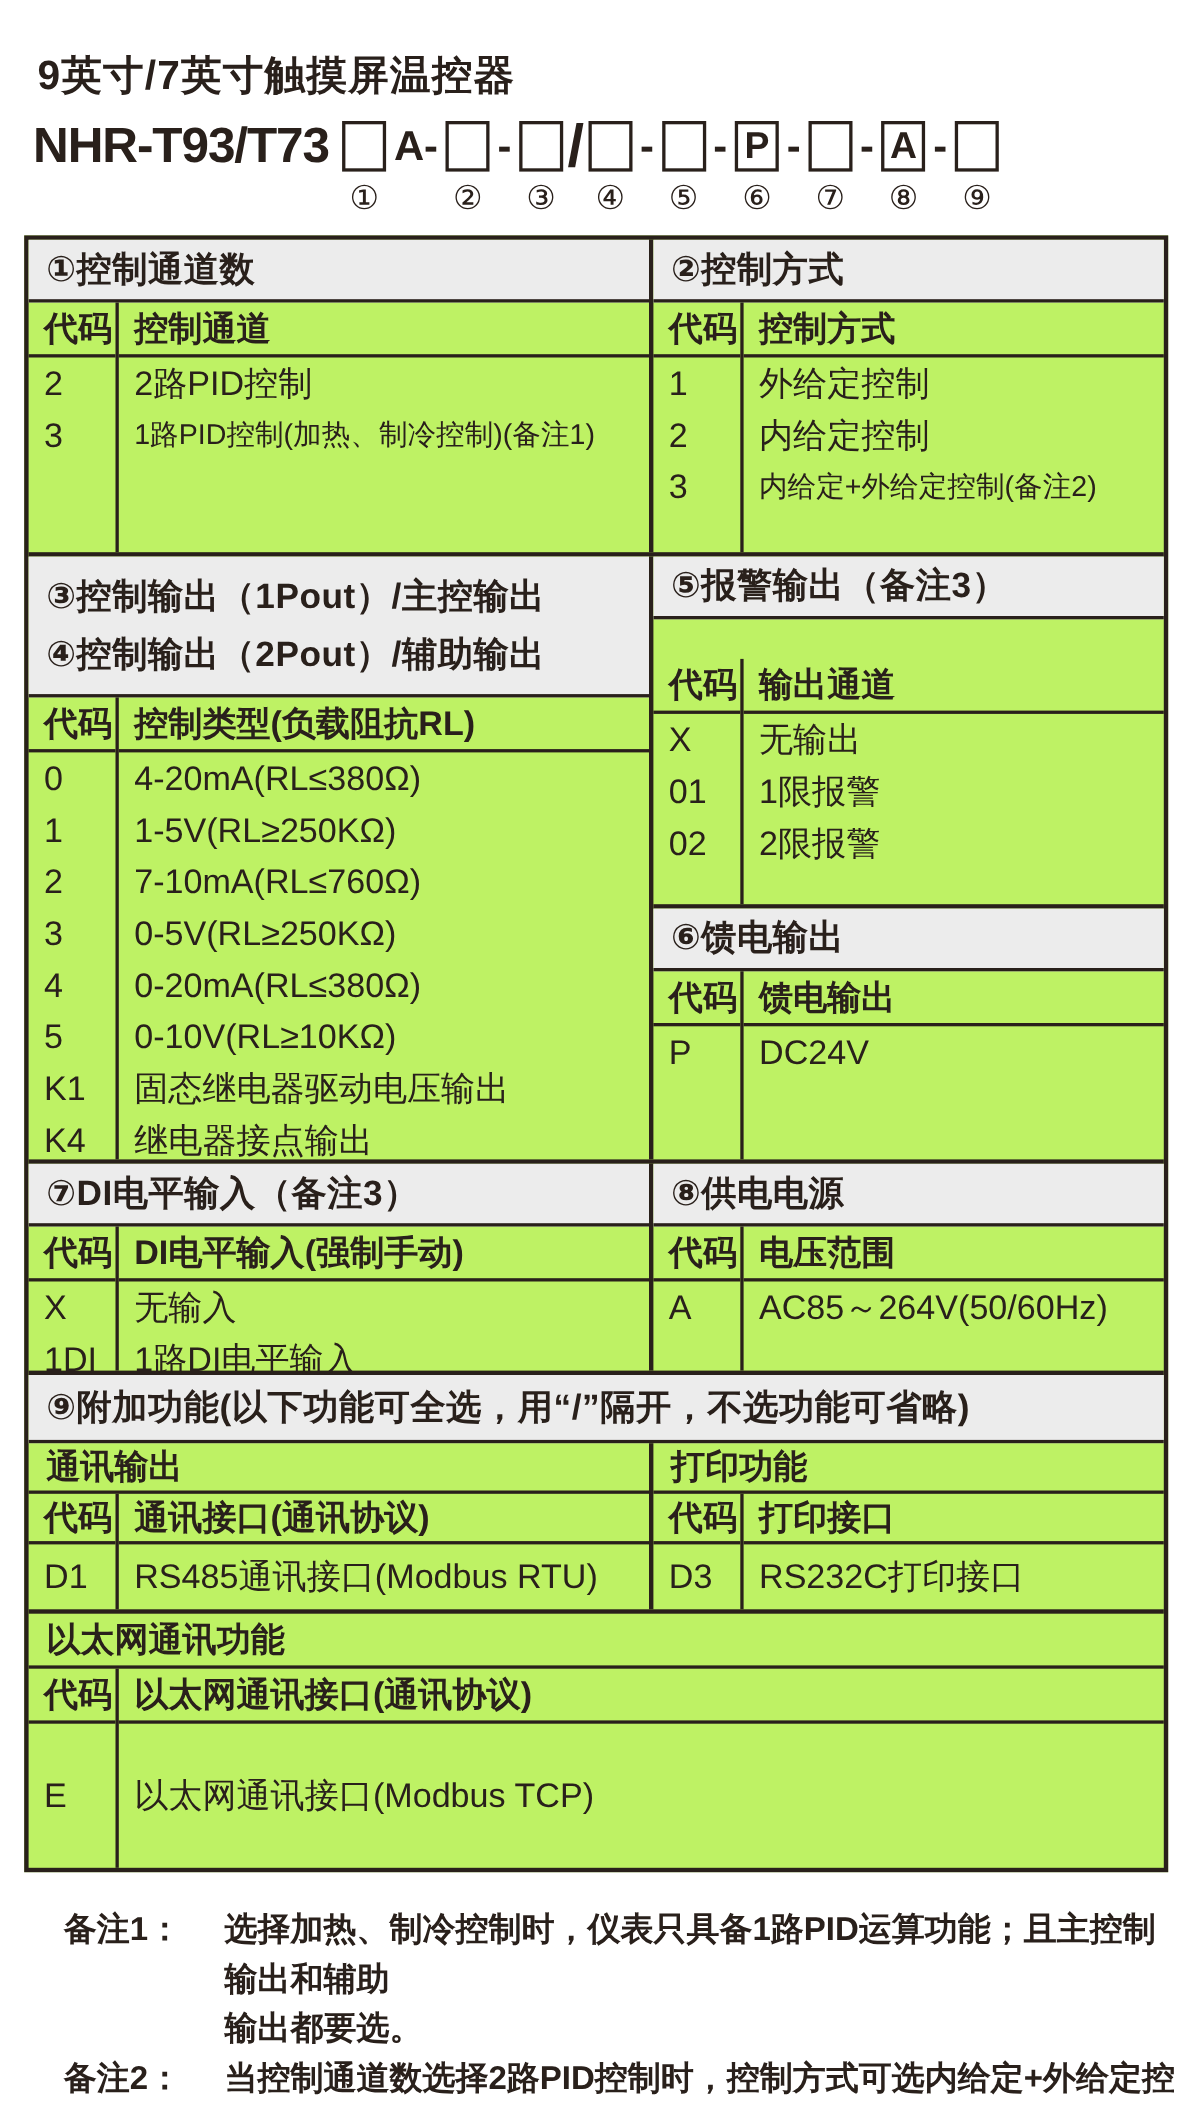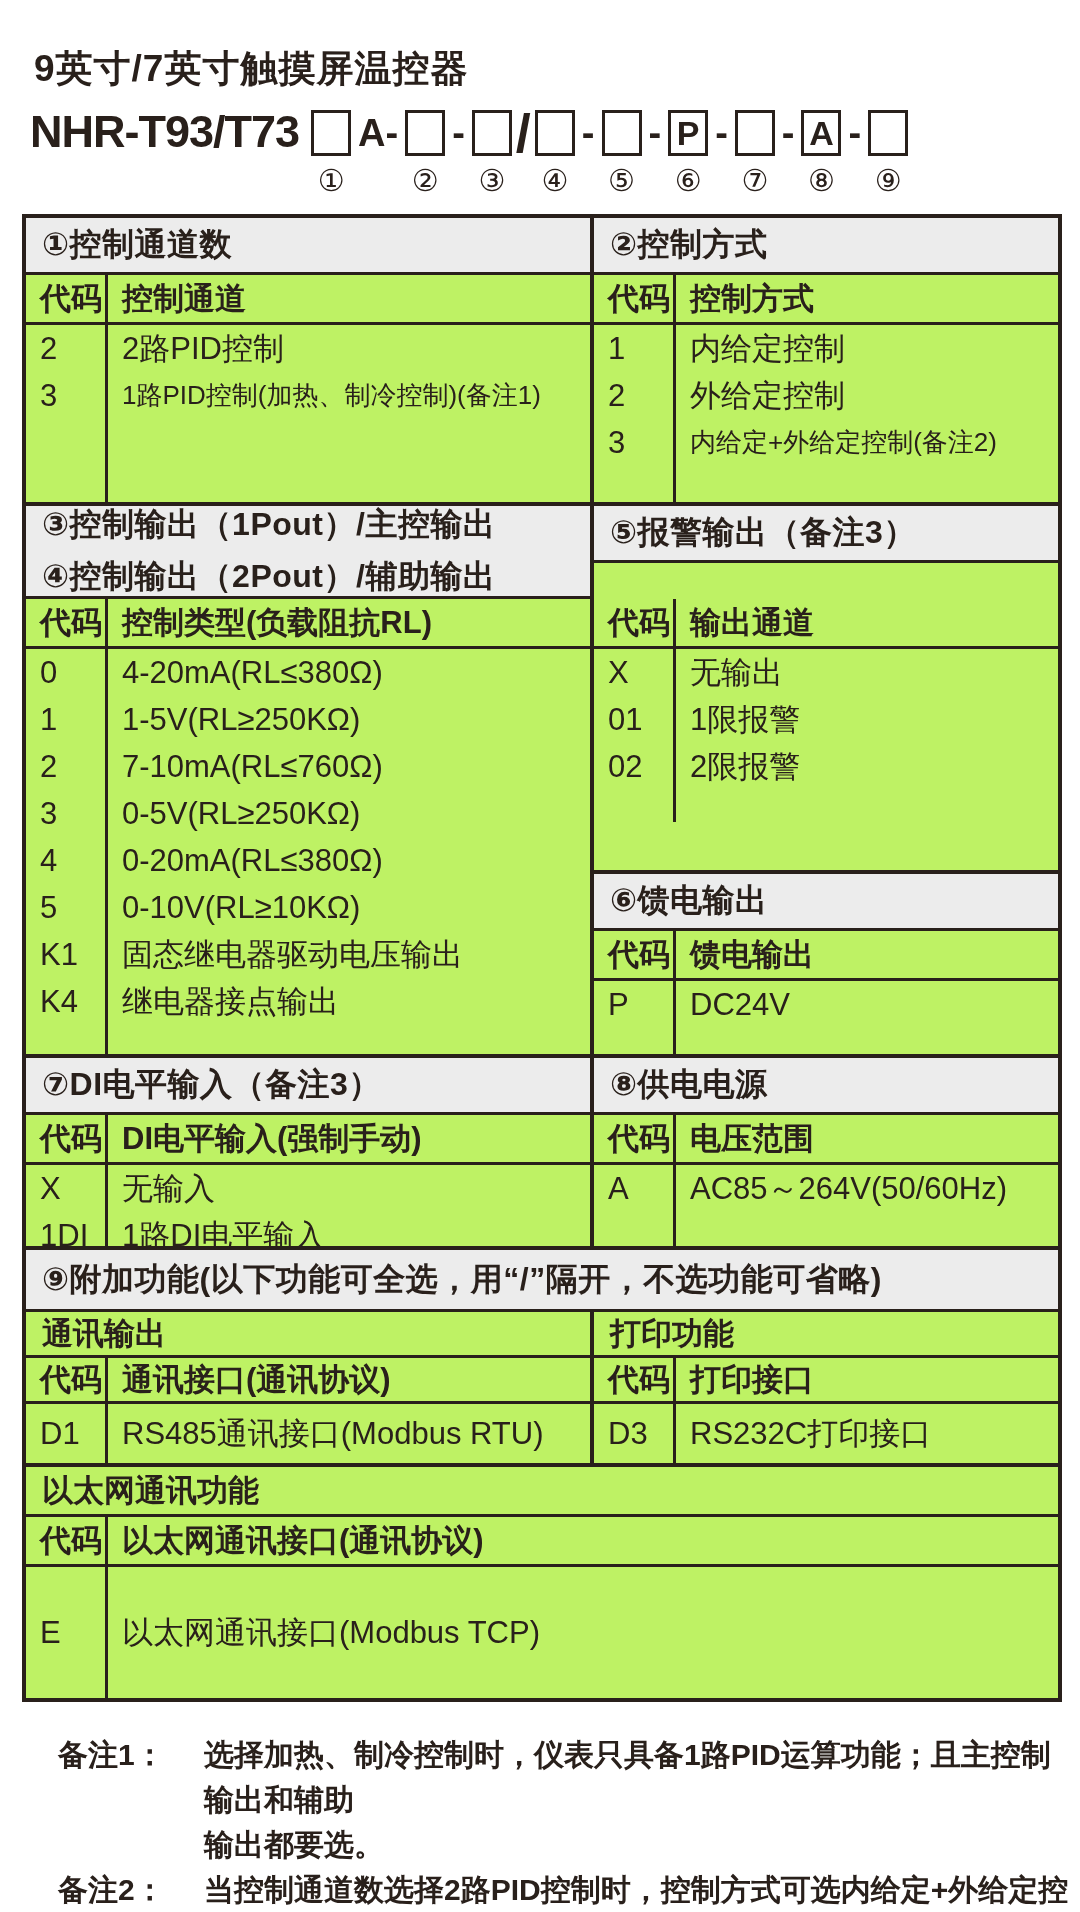--- a/index.html
+++ b/index.html
@@ -47,28 +47,28 @@
   }
   .band{display:flex;width:100%;}
   .band-a{height:288px;border-bottom:4px solid var(--ink);}
   .band-b{height:552px;border-bottom:4px solid var(--ink);}
   .band-c{height:192px;border-bottom:4px solid var(--ink);}
   .band-d{flex:1;display:flex;flex-direction:column;}
   .col-l{width:568px;min-width:568px;border-right:4px solid var(--ink);display:flex;flex-direction:column;}
   .col-r{flex:1;display:flex;flex-direction:column;min-width:0;}
   .sec{display:flex;flex-direction:column;flex:1;min-height:0;}
   .sec-alarm{flex:0 0 316px;gap:36px;}
-  .sec-feed{border-top:4px solid var(--ink);margin-top:48px;}
+  .sec-feed{border-top:4px solid var(--ink);}
   .sec-header{
     background:var(--band);border-bottom:3px solid var(--ink);
     display:flex;flex-direction:column;justify-content:center;gap:8px;
     padding-left:16px;
   }
   .hgt1{height:57px;}
-  .hgt2{height:93px;}
+  .hgt2{height:128px;}
   .sec-title{font-size:32px;font-weight:700;letter-spacing:0.5px;white-space:nowrap;}
   .grid{flex:1;display:flex;min-height:0;}
   .gcol{display:flex;flex-direction:column;min-width:0;}
   .code-col{width:82px;min-width:82px;border-right:3px solid var(--ink);}
   .desc-col{flex:1;}
   .hcell{
     height:50px;min-height:50px;border-bottom:3px solid var(--ink);
     display:flex;align-items:center;padding-left:14px;
     font-size:31px;font-weight:700;white-space:nowrap;
   }
@@ -179,22 +179,22 @@
         </div>
         <div class="grid">
           <div class="gcol code-col">
             <div class="hcell">代码</div>
             <div class="cell">1</div>
             <div class="cell">2</div>
             <div class="cell">3</div>
           </div>
           <div class="gcol desc-col">
             <div class="hcell">控制方式</div>
+            <div class="cell">外给定控制</div>
             <div class="cell">内给定控制</div>
-            <div class="cell">外给定控制</div>
             <div class="cell sm">内给定+外给定控制(备注2)</div>
           </div>
         </div>
       </div>
     </div>
   </div>
 
   <div class="band band-b">
     <div class="col-l">
       <div class="sec sec34">

